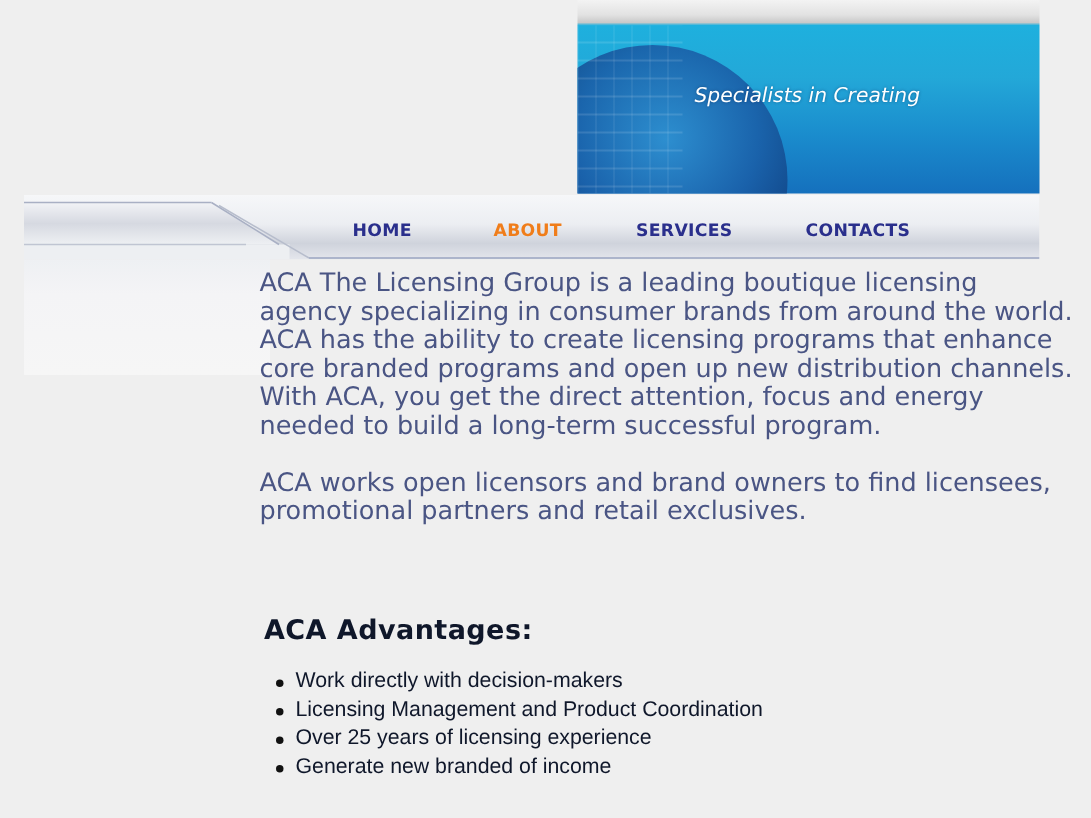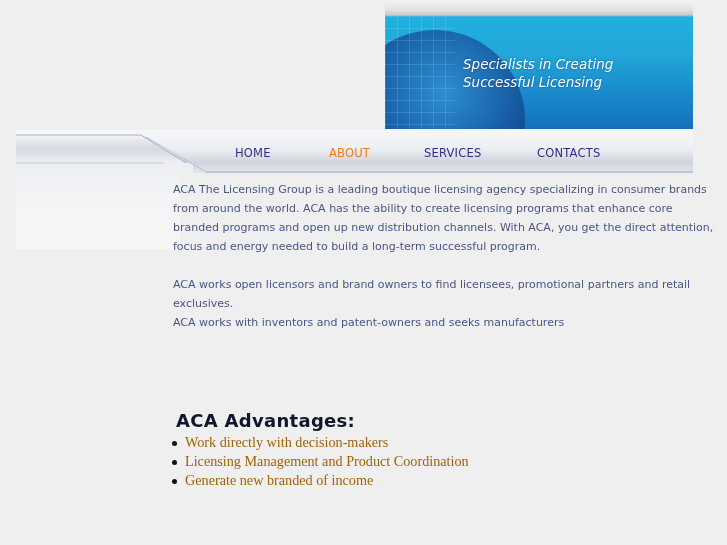--- a/index.html
+++ b/index.html
@@ -74,21 +74,21 @@
     .nav-items {
       position: absolute;
       top: 16px;
       left: 0;
       width: 677px;
       height: 16px;
     }
     .nav-item {
       position: absolute;
       font-family: "DejaVu Sans", sans-serif;
-      font-weight: normal;
+      font-weight: bold;
       font-size: 11.5px;
       color: #2a2f8c;
       text-decoration: none;
       letter-spacing: 0.2px;
       cursor: pointer;
     }
     .nav-item.active { color: #f07d1a; }
     
     .left-panel {
       position: absolute;
@@ -98,21 +98,21 @@
       height: 77px;
       background: linear-gradient(180deg, #eef0f3 0%, #f4f4f6 30%, #f6f6f6 100%);
     }
     
     .content {
       position: absolute;
       left: 173px;
       top: 180px;
       width: 545px;
       color: #4a5584;
-      font-size: 11px;
+      font-size: 17px;
       line-height: 19px;
       font-family: "DejaVu Sans", sans-serif;
     }
     .intro { margin: 0; }
     .works {
       margin: 19px 0 0 0;
       height: 113px;
       overflow: hidden;
     }
     .works p { margin: 0; }
@@ -124,27 +124,27 @@
       font-weight: bold;
       font-size: 18px;
       letter-spacing: 0.3px;
       font-family: "DejaVu Sans", sans-serif;
       margin: 0;
     }
     .adv-list {
       position: absolute;
       left: 170px;
       top: 433px;
-      margin: 0;
+      margin: 12px;
       padding: 0;
       list-style: none;
-      color: #a16207;
+      color: #0f172a;
       font-size: 14.2px;
       line-height: 19px;
-      font-family: Liberation Serif, serif;
+      font-family: Liberation Sans, sans-serif;
     }
     .adv-list li {
       position: relative;
       padding-left: 15px;
     }
     .adv-list li::before {
       content: "";
       position: absolute;
       left: 2px;
       top: 8px;
@@ -157,21 +157,20 @@
 </head>
 <body>
 
 <div class="page">
 
   <div class="banner">
     <div class="globe"></div>
     <div class="grid"></div>
     <div class="tagline">
       <div>Specialists in Creating</div>
-      <div>Successful Licensing</div>
     </div>
   </div>
 
   <div class="navbar">
     <svg class="navbg" width="677" height="43" viewBox="0 0 677 43">
       <defs>
         <linearGradient id="barGrad" x1="0" y1="0" x2="0" y2="1">
           <stop offset="0" stop-color="#f6f7f9"></stop>
           <stop offset="0.45" stop-color="#eceef2"></stop>
           <stop offset="0.75" stop-color="#cfd3dc"></stop>
@@ -203,24 +202,24 @@
       <a class="nav-item" style="left:521px;">CONTACTS</a>
     </div>
   </div>
 
   <div class="left-panel"></div>
 
   <div class="content">
     <p class="intro">ACA The Licensing Group is a leading boutique licensing agency specializing in consumer brands from around the world. ACA has the ability to create licensing programs that enhance core branded programs and open up new distribution channels. With ACA, you get the direct attention, focus and energy needed to build a long-term successful program.</p>
     <div class="works">
       <p>ACA works open licensors and brand owners to find licensees, promotional partners and retail exclusives.</p>
-      <p>ACA works with inventors and patent-owners and seeks manufacturers</p>
     </div>
   </div>
 
   <h2 class="adv-title">ACA Advantages:</h2>
   <ul class="adv-list">
     <li>Work directly with decision-makers</li>
     <li>Licensing Management and Product Coordination</li>
+    <li>Over 25 years of licensing experience</li>
     <li>Generate new branded of income</li>
   </ul>
 
 </div>
 
 </body></html>

